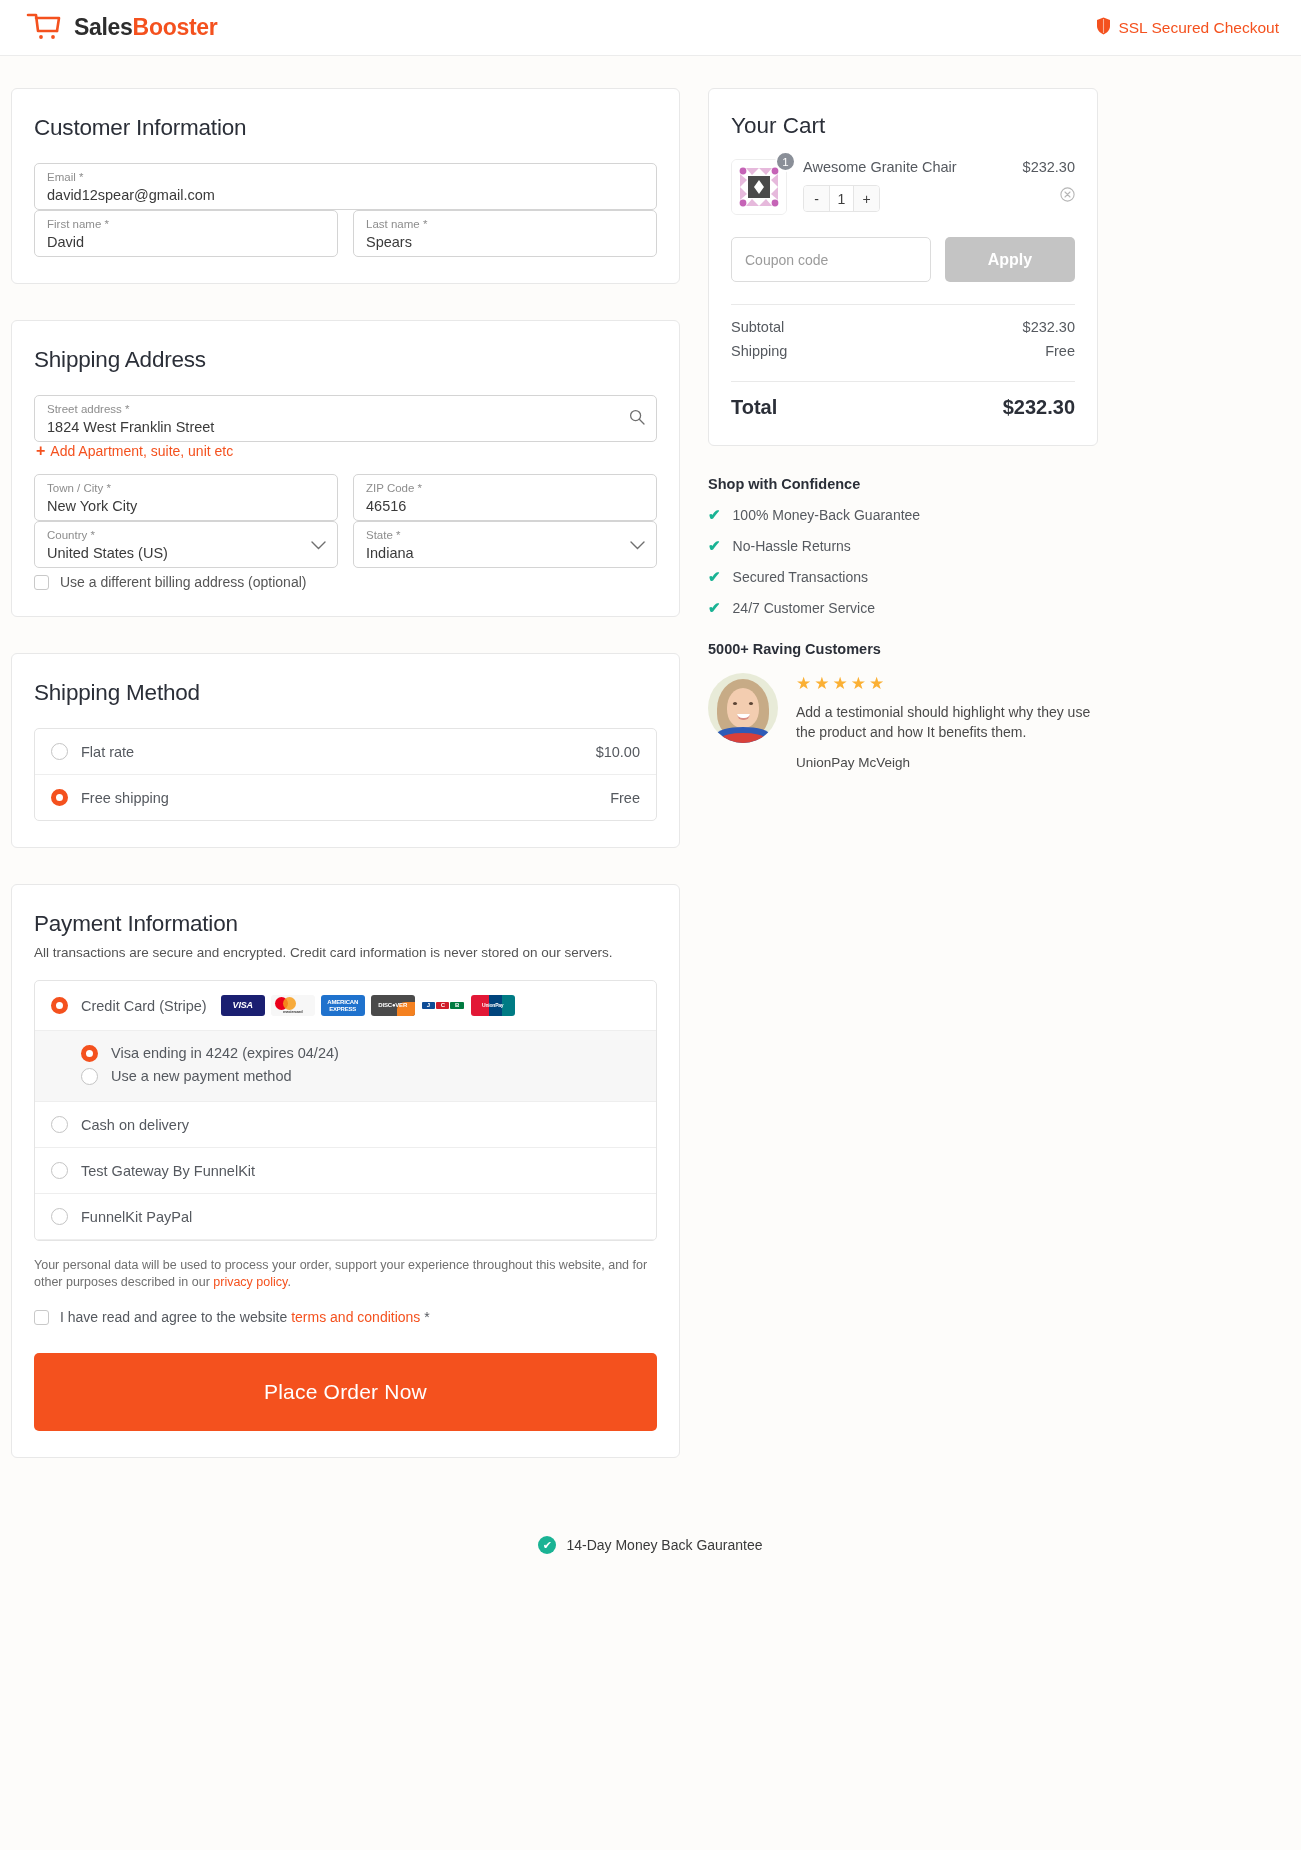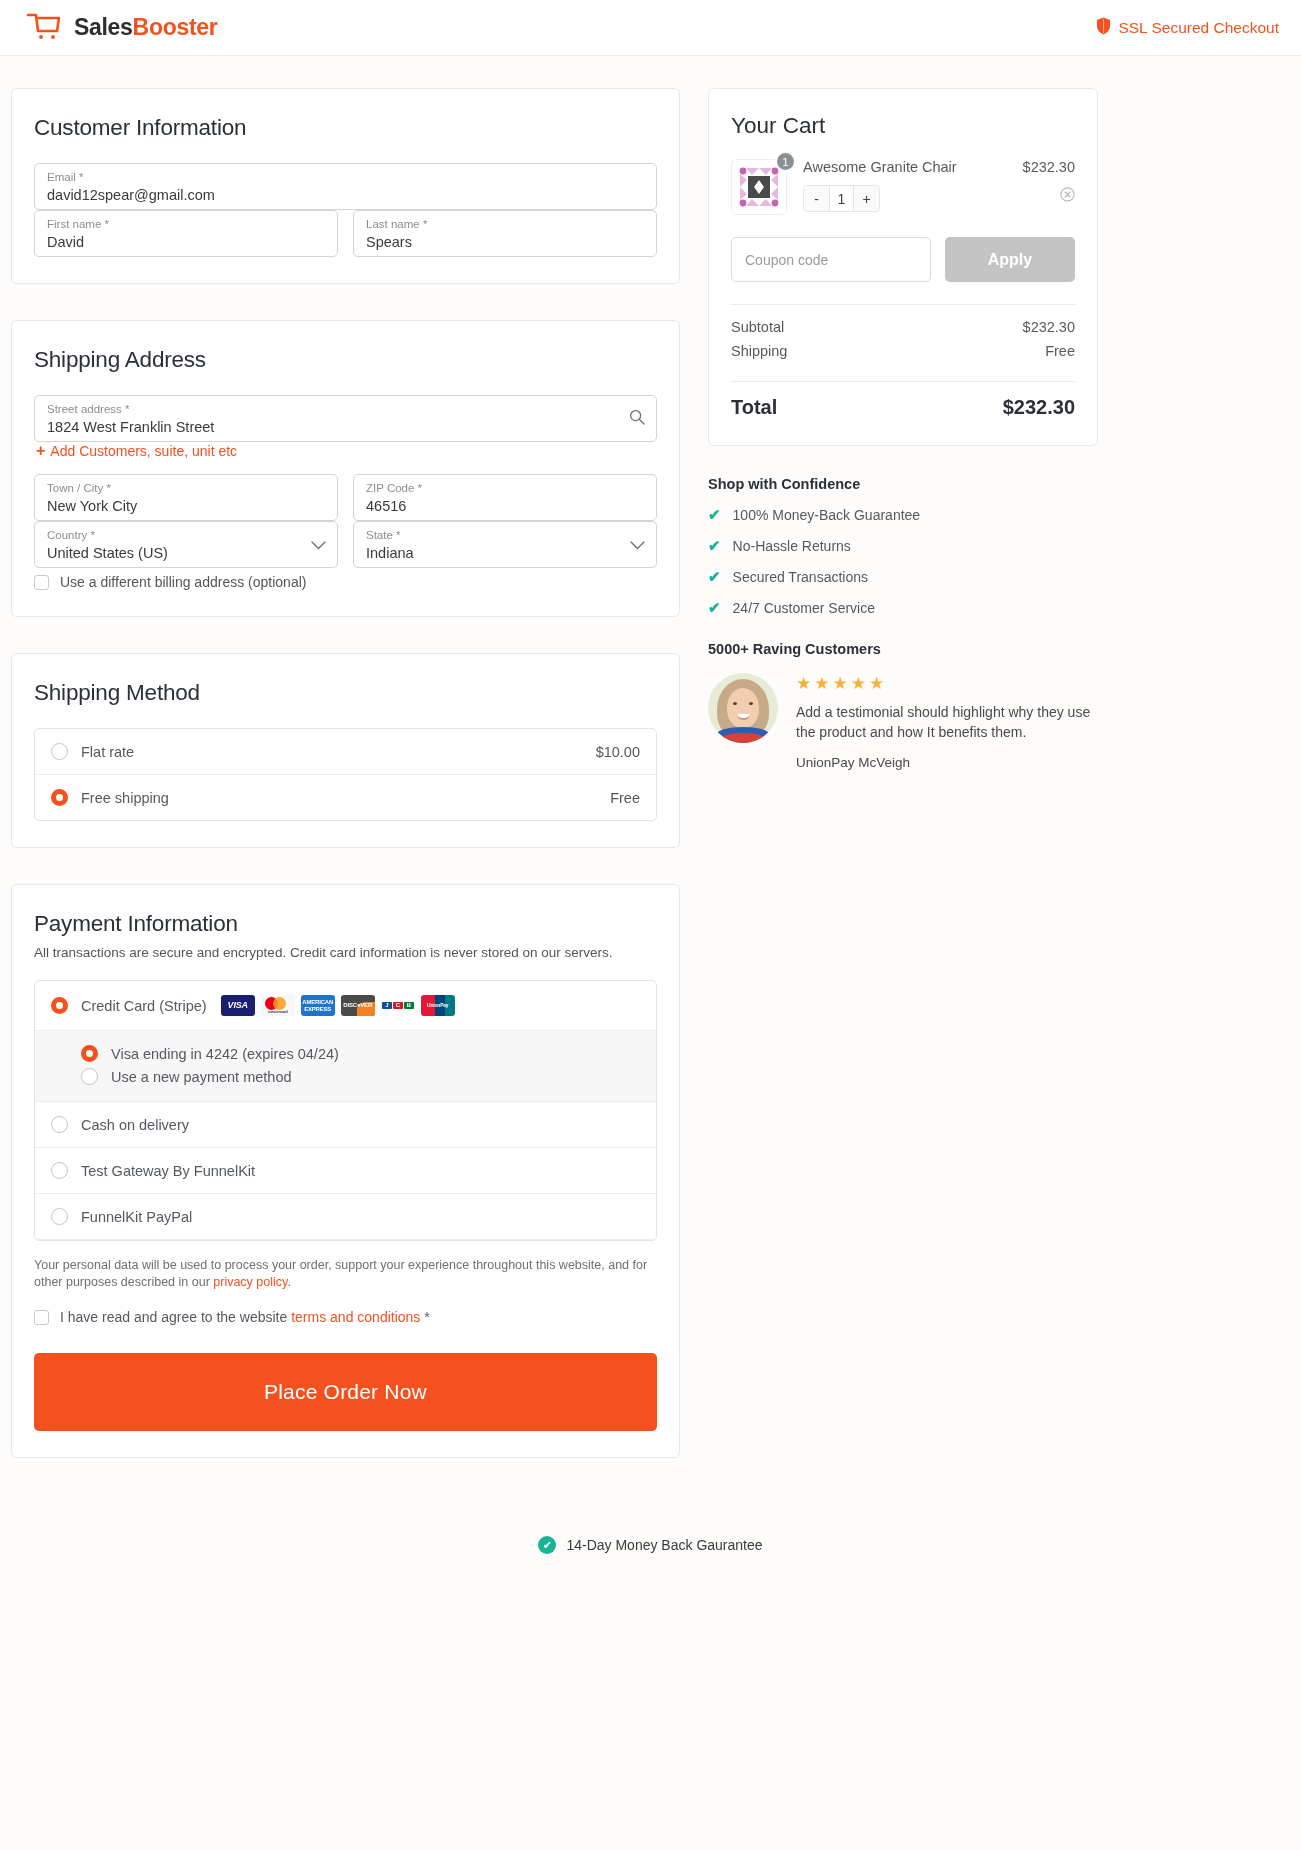--- a/index.html
+++ b/index.html
@@ -129,21 +129,21 @@
   .paybox { border: 1px solid #e4e4e4; border-radius: 5px; overflow: hidden; }
   .payrow {
     display: flex; align-items: center;
     padding: 14px 16px;
     border-bottom: 1px solid #eeeeee;
     font-size: 14.5px; color: #55595f;
   }
   .payrow .lbl { margin-left: 13px; }
   .cardlogos { display: flex; gap: 6px; margin-left: 14px; align-items: center; }
   .clogo {
-    width: 34px; height: 21px; border-radius: 3px;
+    width: 44px; height: 21px; border-radius: 3px;
     font-size: 7px; font-weight: bold; color: #fff;
     display: flex; align-items: center; justify-content: center;
     text-align: center; line-height: 7px; letter-spacing: -0.2px;
     overflow: hidden;
   }
   .clogo.visa { background: #1a1f71; font-size: 9px; font-style: italic; }
   .clogo.mc { background: #f7f7f7; color: #222; position: relative; }
   .clogo.mc .c1, .clogo.mc .c2 { position: absolute; width: 13px; height: 13px; border-radius: 50%; top: 2px; }
   .clogo.mc .c1 { background: #eb001b; left: 4px; }
   .clogo.mc .c2 { background: #f79e1b; left: 12px; opacity: .85; }
@@ -157,21 +157,21 @@
   .clogo.jcb .j1 { background: #0e4c96; }
   .clogo.jcb .j2 { background: #d01c2a; }
   .clogo.jcb .j3 { background: #007b40; }
   .clogo.up { background: linear-gradient(90deg,#e21836 0%,#e21836 40%,#00447c 40%,#00447c 70%,#007b84 70%); font-size: 5px; }
 
   .saved {
     background: #f7f7f7;
     padding: 14px 16px 16px 46px;
     border-bottom: 1px solid #eeeeee;
   }
-  .saved .srow { display: flex; align-items: center; margin-bottom: 6px; }
+  .saved .srow { display: flex; align-items: flex-start; margin-bottom: 6px; }
   .saved .srow:last-child { margin-bottom: 0; }
   .saved .srow .lbl { margin-left: 13px; font-size: 14.5px; color: #55595f; }
 
   .legal { font-size: 12.5px; color: #6f6f6f; line-height: 17px; margin-top: 16px; }
   .legal a, .link { color: #f4511e; text-decoration: none; }
   .terms { display: flex; align-items: center; gap: 11px; margin-top: 18px; }
   .terms span { font-size: 14px; color: #55595f; }
 
   .place-btn {
     width: 100%;
@@ -329,21 +329,21 @@
             <span class="trail-icon">
               <svg width="16" height="16" viewBox="0 0 16 16">
                   <circle cx="6.6" cy="6.6" r="5" fill="none" stroke="#6f6f6f" stroke-width="1.3"></circle>
                   <path d="M10.3 10.3 L15 15" stroke="#6f6f6f" stroke-width="1.3" stroke-linecap="round"></path>
                 </svg>
             </span>
           </div>
 
           <div class="add-line">
             <span class="plus">+</span>
-            <span>Add Customers, suite, unit etc</span>
+            <span>Add Apartment, suite, unit etc</span>
           </div>
 
           <div class="row2">
             <div class="field">
               <span class="field-label">Town / City *</span>
               <span class="field-value">New York City</span>
             </div>
             <div class="field">
               <span class="field-label">ZIP Code *</span>
               <span class="field-value">46516</span>

